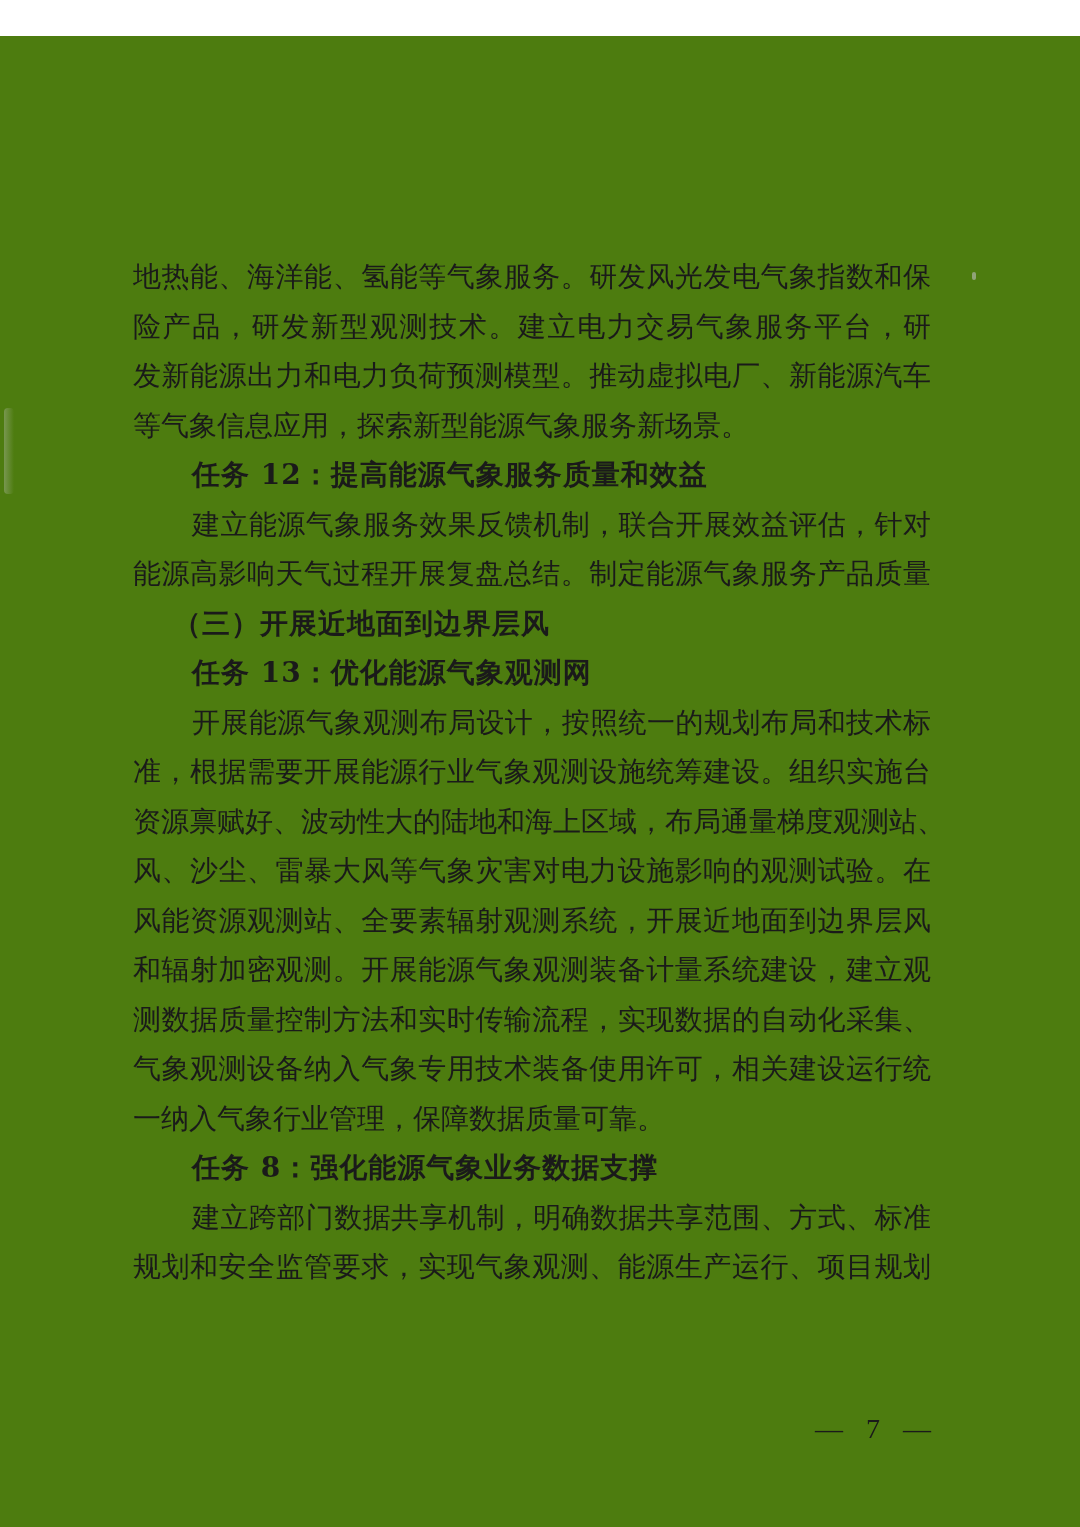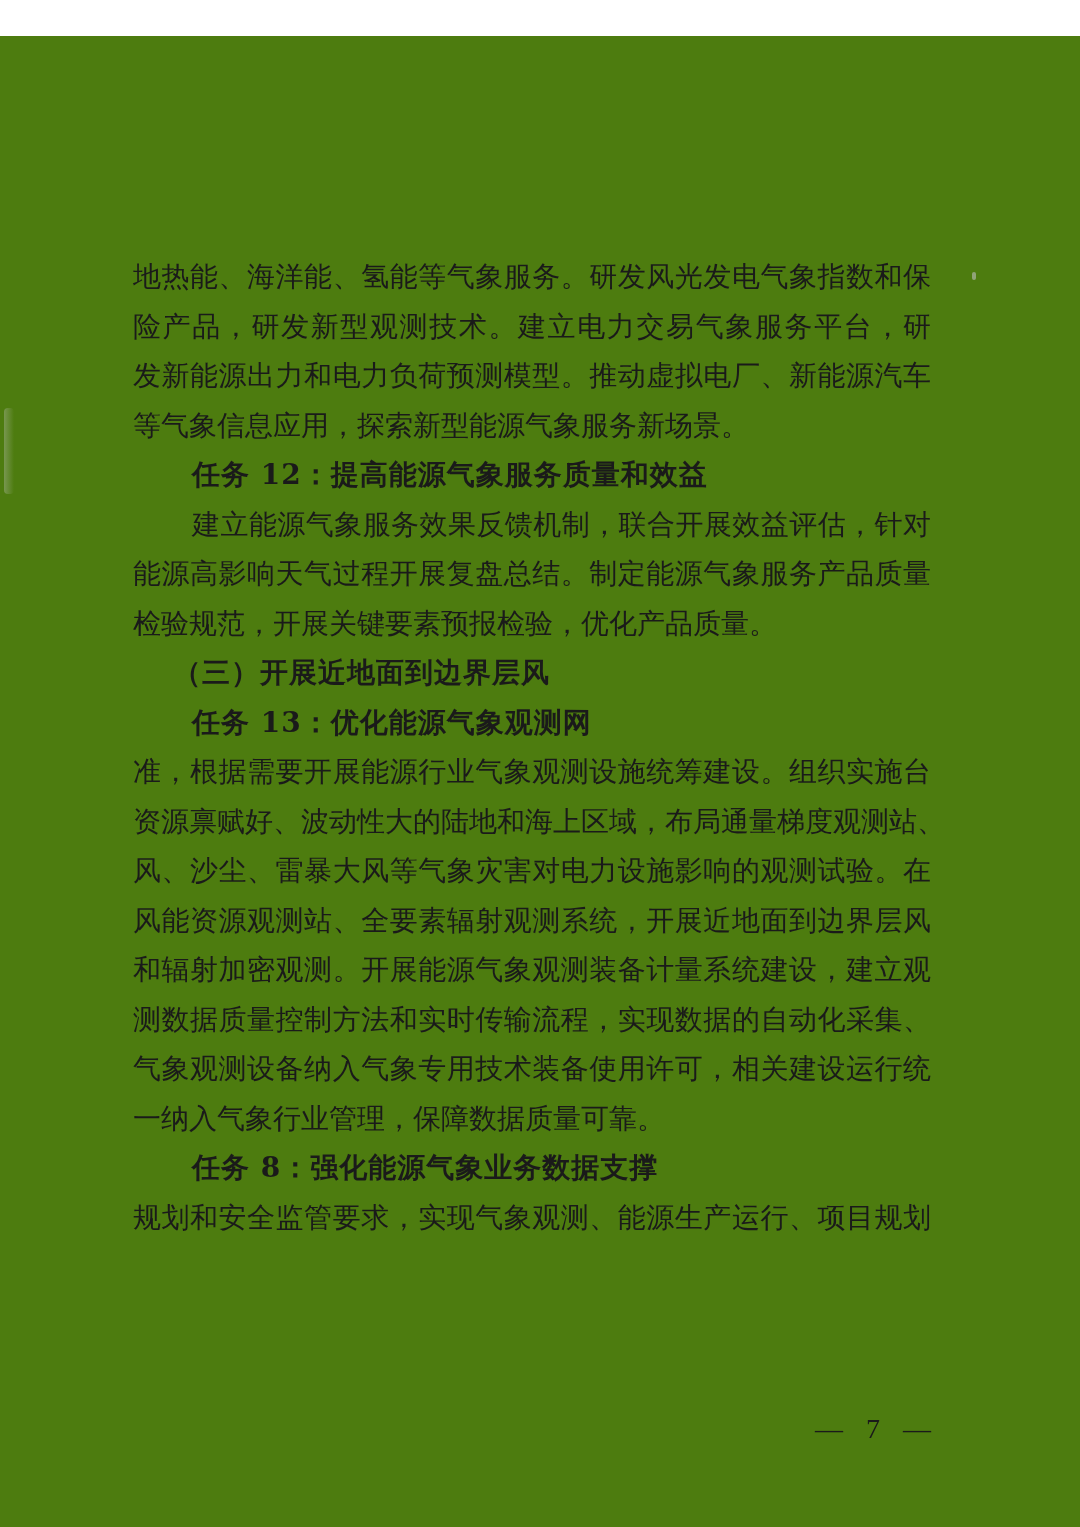--- a/index.html
+++ b/index.html
@@ -120,39 +120,40 @@
     <div class="line">地热能、海洋能、氢能等气象服务。研发风光发电气象指数和保</div>
     <div class="line">险产品，研发新型观测技术。建立电力交易气象服务平台，研</div>
     <div class="line">发新能源出力和电力负荷预测模型。推动虚拟电厂、新能源汽车</div>
     <div class="line last">等气象信息应用，探索新型能源气象服务新场景。</div>
 
     <div class="line heading">
       <span class="task-label">任务 12：</span><span class="task-title">提高能源气象服务质量和效益</span>
     </div>
     <div class="line indent">建立能源气象服务效果反馈机制，联合开展效益评估，针对</div>
     <div class="line">能源高影响天气过程开展复盘总结。制定能源气象服务产品质量</div>
-    <div class="line last">检验规范，开展关键要素预报检验，优化产品质量。</div>
 
     <div class="line section-heading">（三）开展近地面到边界层风</div>
 
     <div class="line heading">
       <span class="task-label">任务 13：</span><span class="task-title">优化能源气象观测网</span>
     </div>
+    <div class="line indent">开展能源气象观测布局设计，按照统一的规划布局和技术标</div>
     <div class="line">准，根据需要开展能源行业气象观测设施统筹建设。组织实施台</div>
     <div class="line">资源禀赋好、波动性大的陆地和海上区域，布局通量梯度观测站、</div>
     <div class="line">风、沙尘、雷暴大风等气象灾害对电力设施影响的观测试验。在</div>
     <div class="line">风能资源观测站、全要素辐射观测系统，开展近地面到边界层风</div>
     <div class="line">和辐射加密观测。开展能源气象观测装备计量系统建设，建立观</div>
     <div class="line">测数据质量控制方法和实时传输流程，实现数据的自动化采集、</div>
     <div class="line">气象观测设备纳入气象专用技术装备使用许可，相关建设运行统</div>
     <div class="line last">一纳入气象行业管理，保障数据质量可靠。</div>
 
     <div class="line heading">
       <span class="task-label">任务 8：</span><span class="task-title">强化能源气象业务数据支撑</span>
     </div>
+    <div class="line indent">建立跨部门数据共享机制，明确数据共享范围、方式、标准</div>
     <div class="line">规划和安全监管要求，实现气象观测、能源生产运行、项目规划</div>
   </div>
 
   <div class="page-number">— 7 —</div>
 
   <div class="watermark">
     <span class="logo">K○○</span>
     <span>大数跨境</span>
   </div>
 </div>

